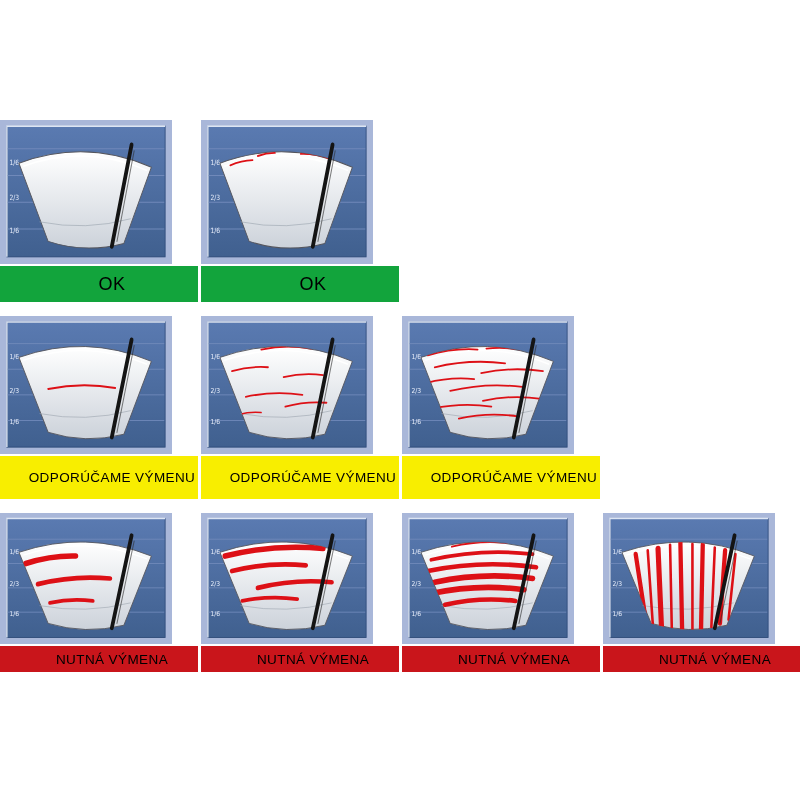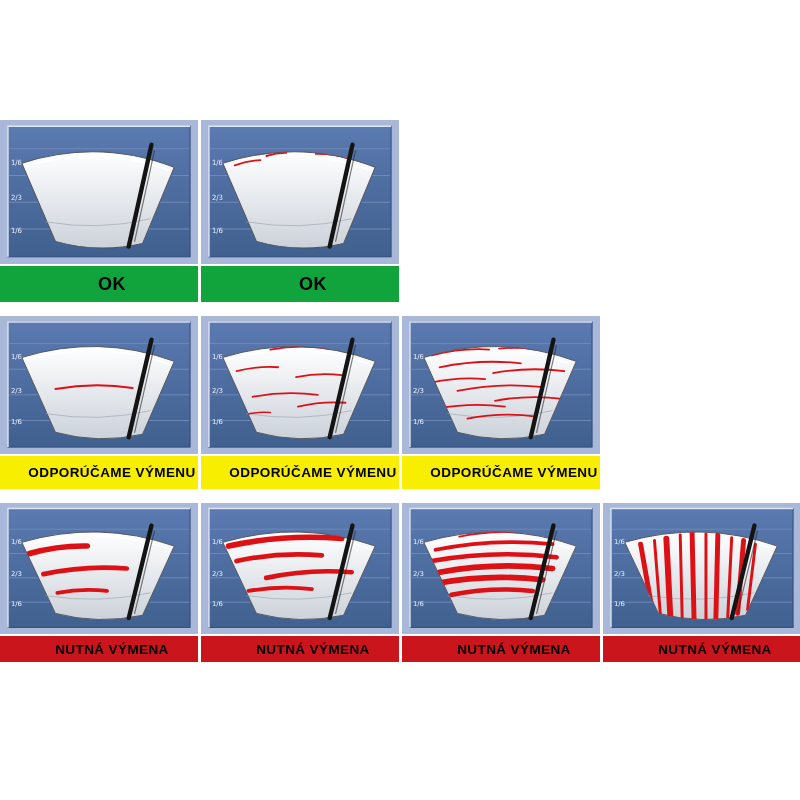--- a/index.html
+++ b/index.html
@@ -4,32 +4,32 @@
 <style>
   html,body{margin:0;padding:0;}
   body{
     width:800px;height:800px;background:#ffffff;
     font-family:"Liberation Sans", sans-serif;
     position:relative;overflow:hidden;
   }
   .board{position:absolute;top:120px;left:0;display:flex;flex-direction:column;gap:14px;}
   .row{display:flex;gap:3px;}
   .cell{display:flex;flex-direction:column;gap:2px;width:198px;}
-  .panel{width:198px;}
+  .panel{width:172px;}
   .panel svg{display:block;width:100%;height:100%;}
   .status-label{
     display:flex;align-items:center;justify-content:center;
-    font-weight:bold;color:#000;letter-spacing:0.4px;
+    font-weight:normal;color:#000;letter-spacing:0.4px;
     white-space:nowrap;
     padding-left:26px;
   }
   .row-ok .panel{height:144px;}
   .row-ok .status-label{height:36px;font-size:18px;}
   .row-recommend .panel{height:138px;}
-  .row-recommend .status-label{height:33px;font-size:13.5px;}
+  .row-recommend .status-label{height:43px;font-size:13.5px;}
   .row-required .panel{height:131px;}
   .row-required .status-label{height:26px;font-size:13.5px;}
 </style>
 </head>
 <body>
 
 <div class="board" id="board">
     <div class="row row-ok">
       <div class="cell">
         <div class="panel">

